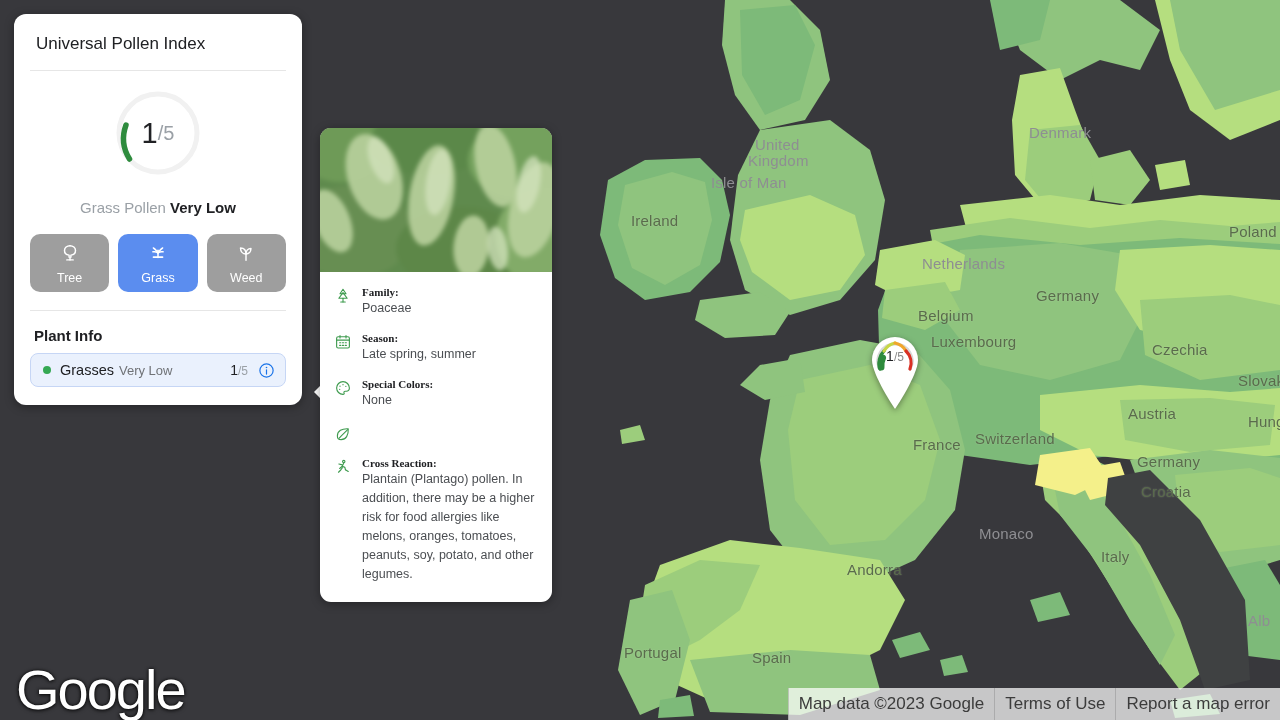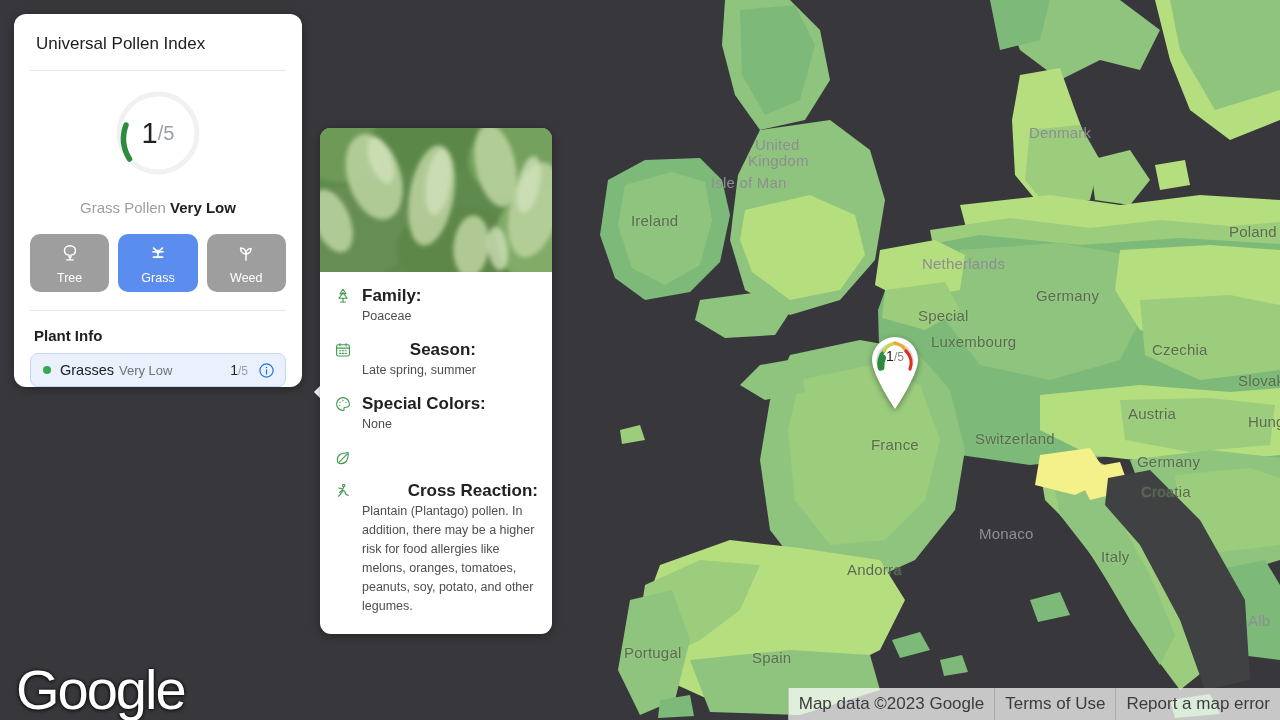--- a/index.html
+++ b/index.html
@@ -70,20 +70,21 @@
   .marker-num .denom { color: #8a8a8a; font-size: 12px; }
 
   
   .panel {
     position: absolute; left: 14px; top: 14px;
     width: 288px;
     background: #ffffff;
     border-radius: 12px;
     box-shadow: 0 2px 10px rgba(0,0,0,.35);
     overflow: hidden;
+    padding-bottom: 18px;
   }
   .panel-title {
     font-size: 17px; color: #202124;
     padding: 20px 22px 16px 22px;
     font-family: "Liberation Sans", sans-serif;
   }
   .hr { height: 1px; background: #e6e6e6; margin: 0 16px; }
 
   .gauge-wrap { position: relative; height: 112px; margin-top: 14px; }
   .gauge {
@@ -148,21 +149,21 @@
     width: 10px; height: 20px;
     background: #ffffff;
     clip-path: polygon(100% 0, 100% 100%, 0 50%);
   }
   .photo { width: 232px; height: 144px; position: relative; overflow: hidden; background: #6f9159; }
   .photo-bg { position: absolute; inset: -12px; filter: blur(2px); }
   .detail-body { padding: 14px 14px 18px 14px; }
   .d-item { display: flex; gap: 10px; margin-bottom: 14px; }
   .d-item:last-child { margin-bottom: 0; }
   .d-icon { width: 18px; height: 18px; flex: none; margin-top: 1px; }
-  .d-label { font-size: 17px; color: #202124; font-weight: bold; font-family: Liberation Sans, sans-serif; text-align: right; }
+  .d-label { font-size: 11px; color: #202124; font-weight: bold; font-family: Liberation Serif, serif; }
   .d-value { font-size: 12.5px; color: #4b4e52; line-height: 1.52; margin-top: 1px; font-family: "Liberation Sans", sans-serif; }
 </style>
 </head>
 <body>
 
 <div class="stage">
 
   <div class="map">
     <svg class="map-canvas" viewBox="0 0 1280 720" preserveAspectRatio="none">
       <defs>
@@ -248,30 +249,30 @@
 
     <div id="map-labels">
         <div class="map-label water" style="left: 755px; top: 136px;">United</div>
         <div class="map-label water" style="left: 748px; top: 152px;">Kingdom</div>
         <div class="map-label water" style="left: 711px; top: 174px;">Isle of Man</div>
         <div class="map-label" style="left: 631px; top: 212px;">Ireland</div>
         <div class="map-label water" style="left: 1029px; top: 124px;">Denmark</div>
         <div class="map-label" style="left: 1229px; top: 223px;">Poland</div>
         <div class="map-label water" style="left: 922px; top: 255px;">Netherlands</div>
         <div class="map-label" style="left: 1036px; top: 287px;">Germany</div>
-        <div class="map-label" style="left: 918px; top: 307px;">Special</div>
+        <div class="map-label" style="left: 918px; top: 307px;">Belgium</div>
         <div class="map-label" style="left: 931px; top: 333px;">Luxembourg</div>
         <div class="map-label" style="left: 1152px; top: 341px;">Czechia</div>
         <div class="map-label" style="left: 1238px; top: 372px;">Slovak</div>
         <div class="map-label" style="left: 1128px; top: 405px;">Austria</div>
         <div class="map-label" style="left: 975px; top: 430px;">Switzerland</div>
         <div class="map-label" style="left: 1248px; top: 413px;">Hung</div>
         <div class="map-label" style="left: 1137px; top: 453px;">Germany</div>
         <div class="map-label" style="left: 1141px; top: 483px;">Croatia</div>
-        <div class="map-label" style="left: 871px; top: 436px;">France</div>
+        <div class="map-label" style="left: 913px; top: 436px;">France</div>
         <div class="map-label water" style="left: 979px; top: 525px;">Monaco</div>
         <div class="map-label" style="left: 1101px; top: 548px;">Italy</div>
         <div class="map-label" style="left: 847px; top: 561px;">Andorra</div>
         <div class="map-label" style="left: 624px; top: 644px;">Portugal</div>
         <div class="map-label" style="left: 752px; top: 649px;">Spain</div>
         <div class="map-label water" style="left: 1248px; top: 612px;">Alb</div>
       </div>
 
     <div class="marker">
       <svg viewBox="0 0 58 78" width="58" height="78">

